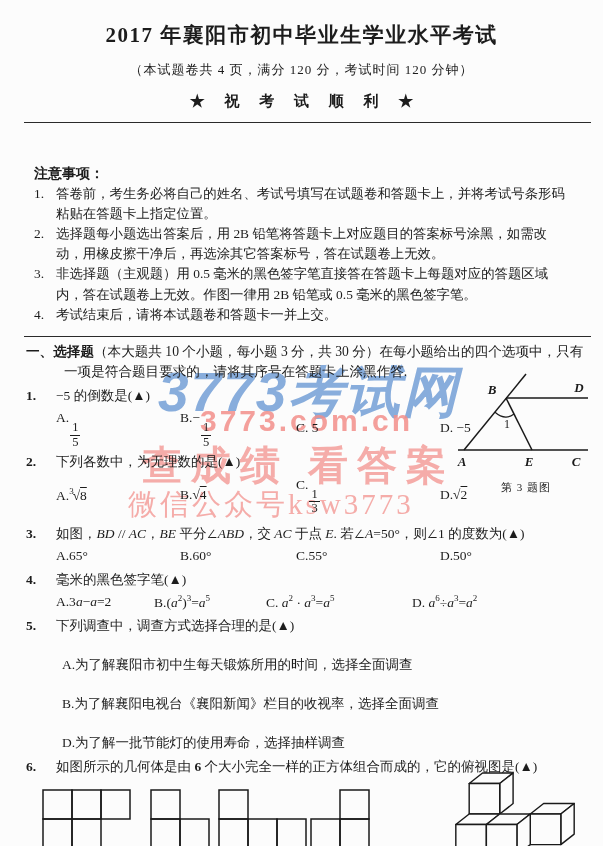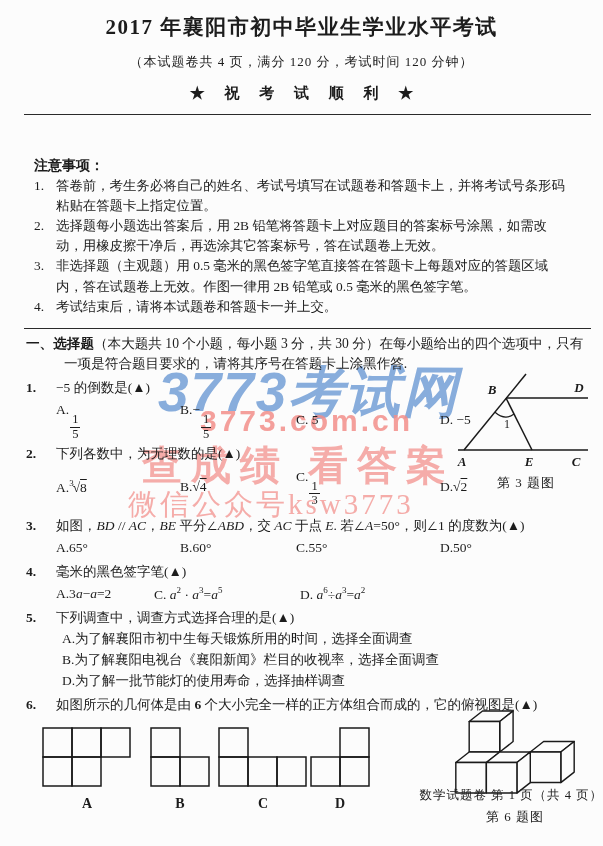--- a/index.html
+++ b/index.html
@@ -1,21 +1,21 @@
 <!DOCTYPE html>
 <html><head>
 <meta charset="utf-8">
 <style>
   html,body{margin:0;padding:0;background:#ffffff;}
   .page{position:relative;width:603px;height:846px;margin:0 auto;background:#fcfcfc;
         font-family:"Liberation Serif",serif;color:#1c1c1c;overflow:hidden;}
   .content{position:relative;z-index:2;}
 
   
-  .header{text-align:center;padding-top:13px;}
+  .header{text-align:center;padding-top:13px;margin-top:8px;}
   .exam-title{font-size:21px;font-weight:bold;letter-spacing:1.5px;}
   .subject-title{font-size:28px;font-weight:bold;letter-spacing:16px;padding-left:16px;margin-top:8px;}
   .paper-info{font-size:13px;margin-top:12px;letter-spacing:1px;}
   .wish{font-size:15px;font-weight:bold;letter-spacing:8px;padding-left:8px;margin-top:13px;}
 
   .rule{border-top:1.6px solid #2a2a2a;margin:11px 12px 0 24px;}
 
   
   .notice{margin:3px 30px 0 34px;font-size:13.4px;line-height:1.5;}
   .notice-heading{font-weight:bold;font-family:"Liberation Sans",sans-serif;font-size:14px;margin-top:40px;}
@@ -34,33 +34,33 @@
   .q-num{flex:none;width:30px;font-weight:bold;}
   .q-stem{flex:1;}
   .opt-row{display:flex;padding-left:30px;margin-top:2px;align-items:center;}
   .opt-a{width:124px;}
   .opt-b{width:116px;}
   .opt-c{width:144px;}
   .q4 .opt-a{width:98px;}
   .q4 .opt-b{width:112px;}
   .q4 .opt-c{width:146px;}
   .opt-list{padding-left:36px;}
-  .opt-line{margin-top:1px;}
+  .opt-line{margin-top:19px;}
   i{font-family:"Liberation Serif",serif;}
   sup{font-size:9px;}
   .ri{font-size:9px;vertical-align:super;margin-right:-1px;}
   .ov{text-decoration:overline;}
   .fr{display:inline-flex;flex-direction:column;text-align:center;vertical-align:-9px;
       line-height:1.1;font-size:12.5px;margin:0 1px;}
   .fn{border-bottom:1.1px solid #1c1c1c;padding:0 2px;}
 
   
   .fig3{position:absolute;left:452px;top:370px;width:148px;z-index:2;text-align:center;}
   .fig3 svg{display:block;}
-  .fig-caption{font-size:13px;margin-top:4px;letter-spacing:1px;}
+  .fig-caption{font-size:11px;margin-top:10px;letter-spacing:1px;}
   .fig-label{font-style:italic;font-weight:bold;font-size:13px;font-family:"Liberation Serif",serif;}
 
   
   .figrow{position:relative;height:100px;margin-top:2px;}
   .pfig{position:absolute;text-align:center;}
   .pfig-label{font-weight:bold;font-size:14px;margin-top:0px;font-family:"Liberation Serif",serif;}
   .fig6{position:absolute;left:414px;top:-8px;width:150px;text-align:center;}
 
   
   .footer{position:absolute;left:0;right:0;bottom:13px;text-align:right;font-size:12.5px;
@@ -171,20 +171,21 @@
       </div>
     </div>
 
     <div class="q q4">
       <div class="q-line">
         <span class="q-num">4.</span>
         <span class="q-stem">毫米的黑色签字笔(▲)</span>
       </div>
       <div class="opt-row">
         <span class="opt-a">A.3<i>a</i>−<i>a</i>=2</span>
+        <span class="opt-b">B.(<i>a</i><sup>2</sup>)<sup>3</sup>=<i>a</i><sup>5</sup></span>
         <span class="opt-c">C. <i>a</i><sup>2</sup> · <i>a</i><sup>3</sup>=<i>a</i><sup>5</sup></span>
         <span>D. <i>a</i><sup>6</sup>÷<i>a</i><sup>3</sup>=<i>a</i><sup>2</sup></span>
       </div>
     </div>
 
     <div class="q">
       <div class="q-line">
         <span class="q-num">5.</span>
         <span class="q-stem">下列调查中，调查方式选择合理的是(▲)</span>
       </div>

